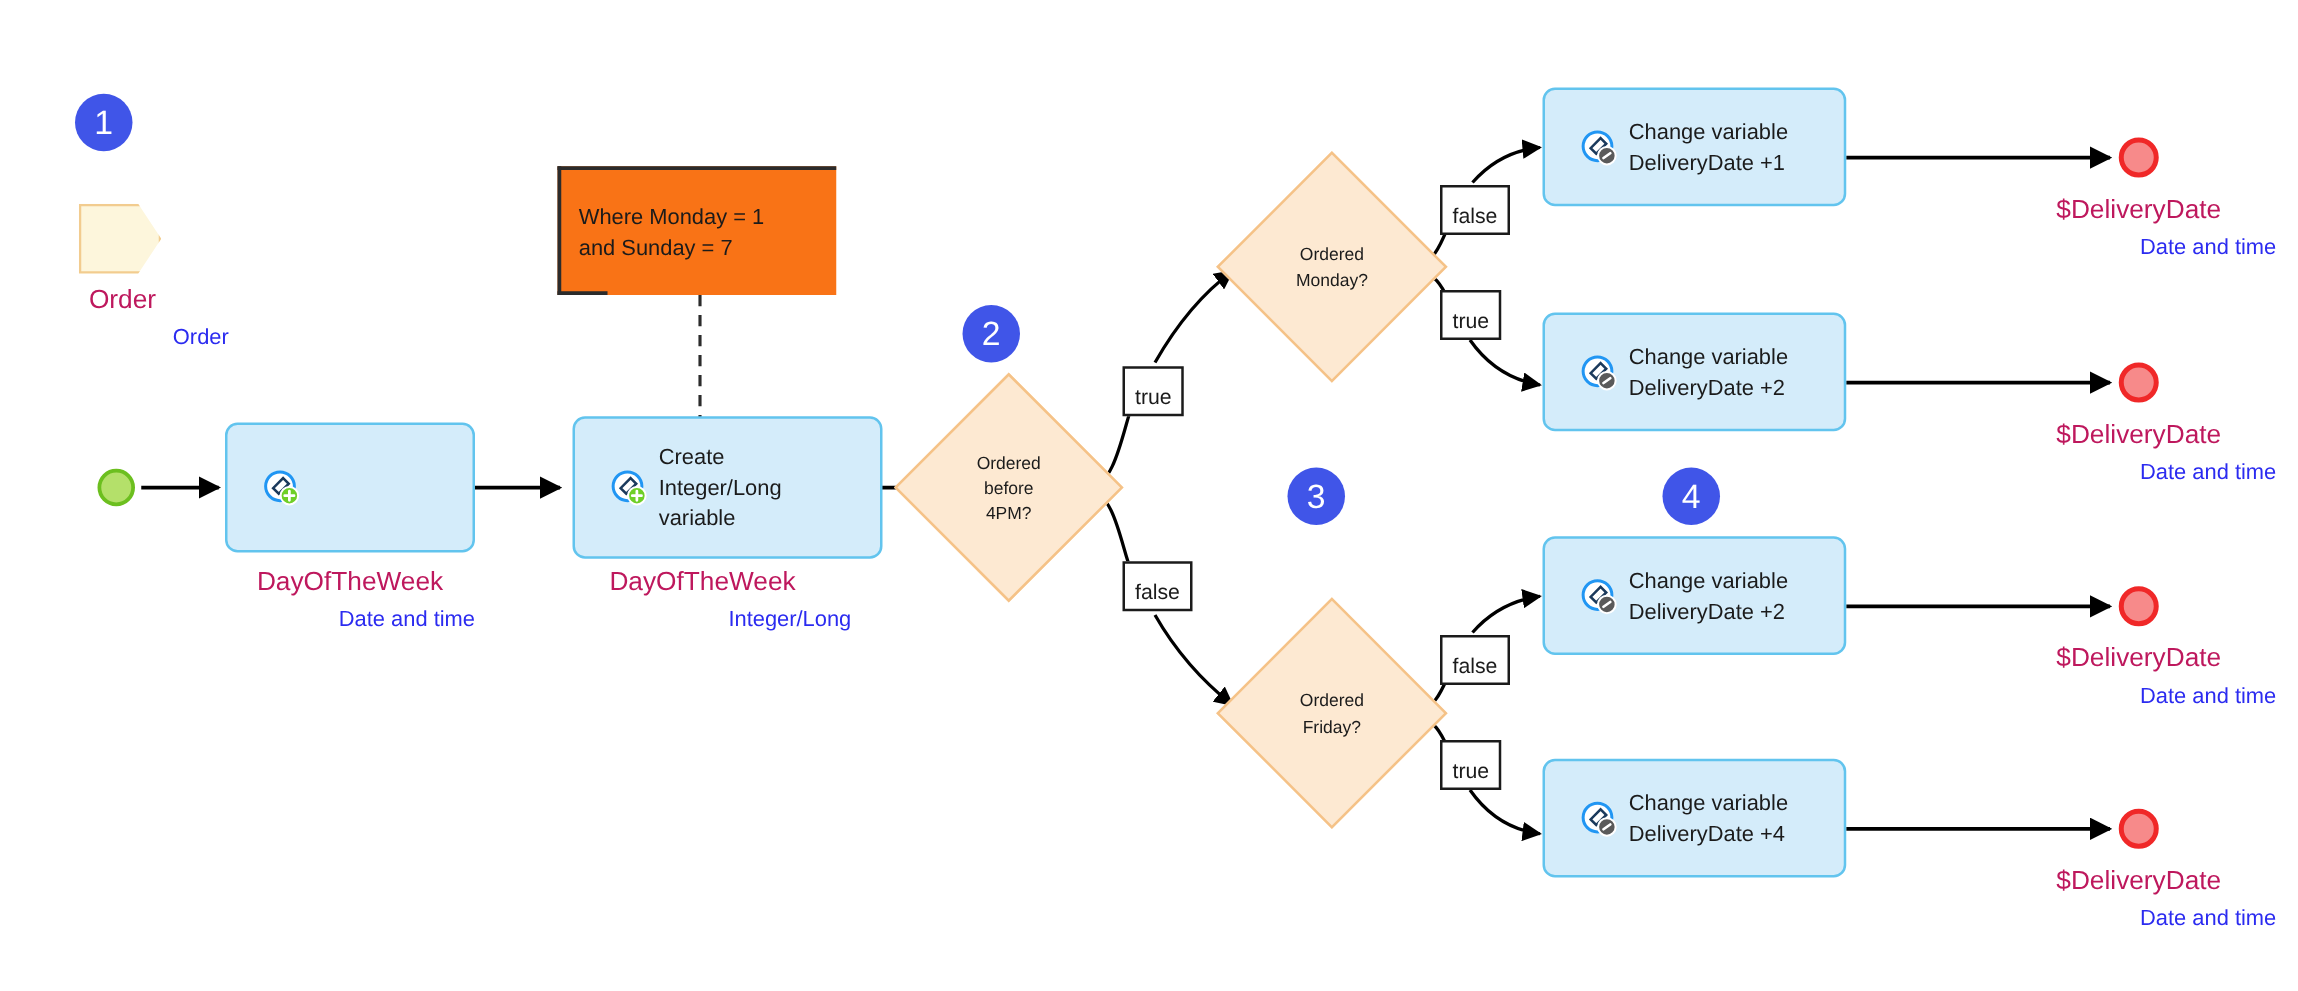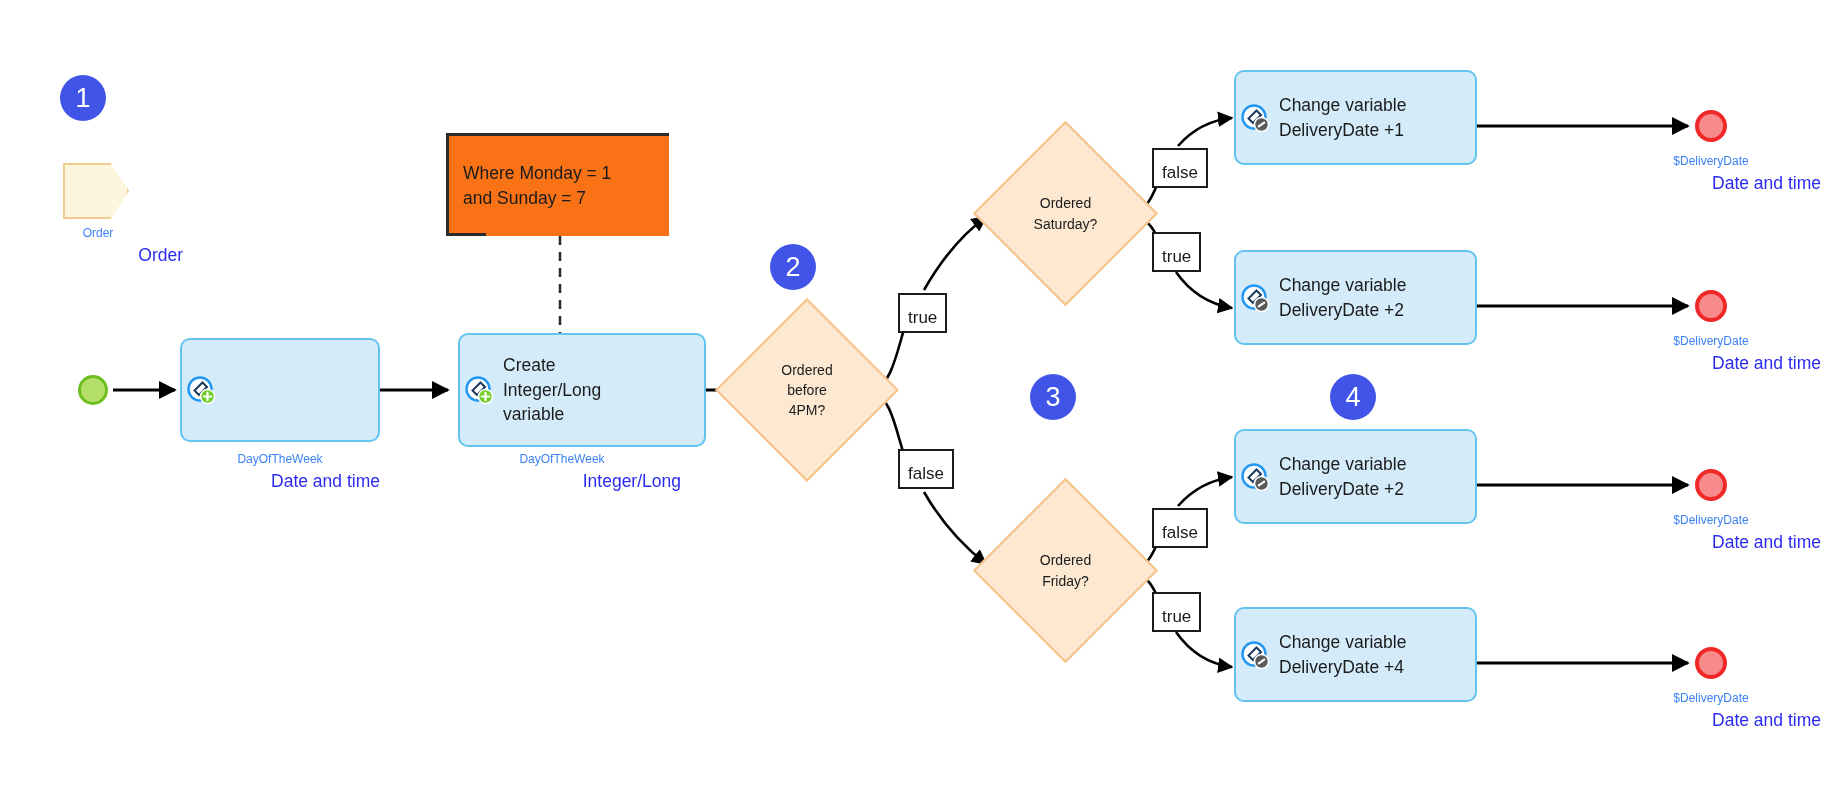--- a/index.html
+++ b/index.html
@@ -73,21 +73,21 @@
 
   
   .action-box {
     position: absolute;
     background: #d4ecfa;
     border: 2px solid #62c4ee;
     border-radius: 10px;
     box-sizing: border-box;
     display: flex;
     align-items: center;
-    padding-left: 4px;
+    padding-left: 28px;
   }
   .action-text {
     font-size: 17.5px;
     color: #1b1b1b;
     line-height: 1.42;
     margin-left: 9px;
     font-family: "Liberation Sans", sans-serif;
   }
   .var-icon {
     flex: 0 0 auto;
@@ -138,22 +138,22 @@
     line-height: 1.25;
   }
 
   
   .caption {
     position: absolute;
     text-align: center;
     font-family: "Liberation Sans", sans-serif;
   }
   .caption .cap-name {
-    font-size: 12px;
-    color: #3b82f6;
+    font-size: 21px;
+    color: #be185d;
     line-height: 1.5;
     white-space: nowrap;
   }
   .caption .cap-type {
     font-size: 17.5px;
     color: #2b2bf0;
     line-height: 1.5;
     white-space: nowrap;
     text-align: right;
   }
@@ -291,21 +291,21 @@
     </div>
   </div>
   <div class="edge-label" style="left:898px; top:293px;">true</div>
   <div class="edge-label" style="left:898px; top:449px;">false</div>
 
   <div class="diamond" style="left:1000px; top:148px; width:131px; height:131px;">
     <div class="dshape"></div>
     <div class="dlabel">
       <div>
         <span>Ordered</span><br>
-        <span>Saturday?</span>
+        <span>Monday?</span>
       </div>
     </div>
   </div>
   <div class="edge-label" style="left:1152px; top:148px;">false</div>
   <div class="edge-label" style="left:1152px; top:232px;">true</div>
 
   <div class="diamond" style="left:1000px; top:505px; width:131px; height:131px;">
     <div class="dshape"></div>
     <div class="dlabel">
       <div>

